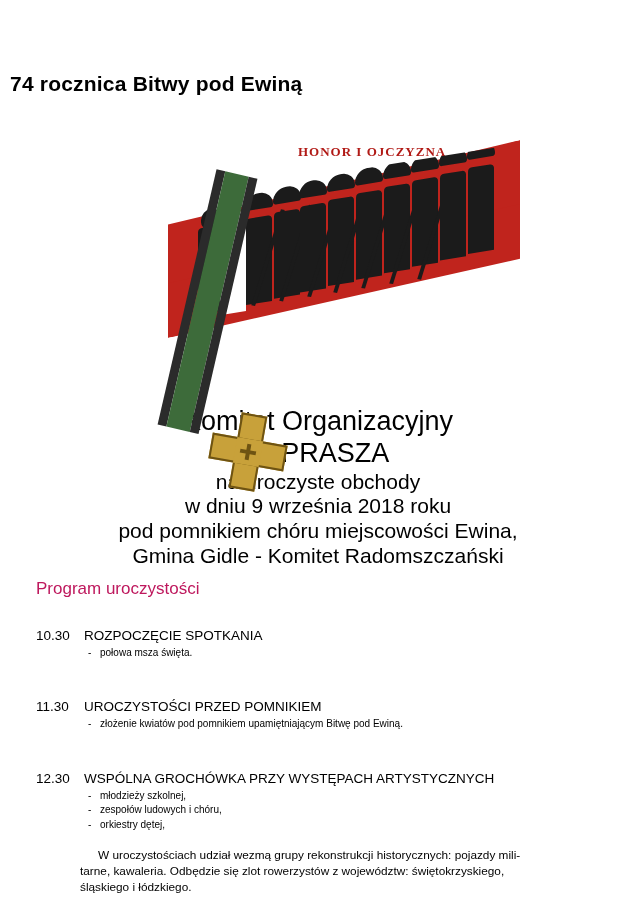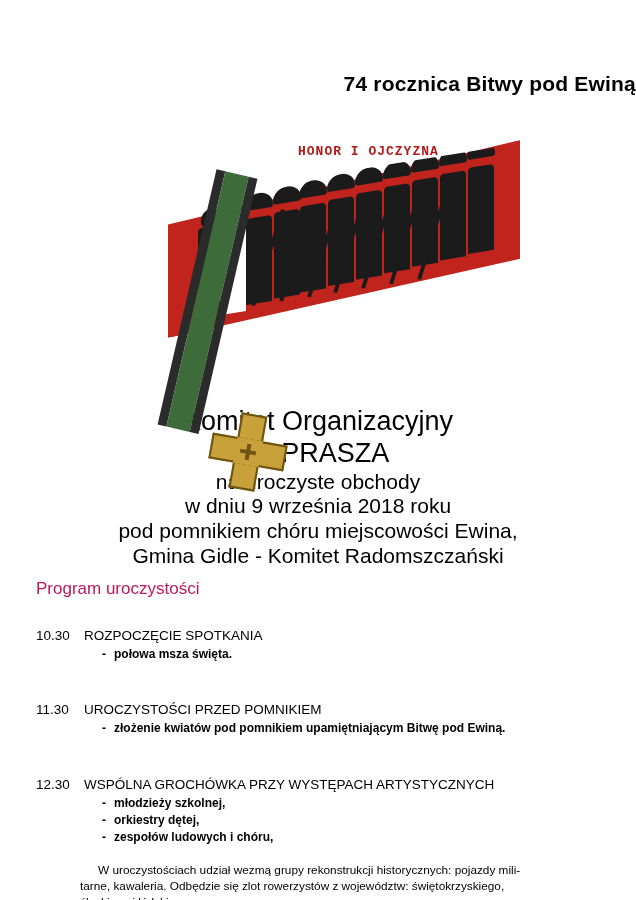--- a/index.html
+++ b/index.html
@@ -17,42 +17,42 @@
   }
 
   .page {
     position: relative;
     width: 636px;
     height: 900px;
     box-sizing: border-box;
   }
 
   .doc-title {
-    text-align: right;
+    text-align: left;
     font-weight: bold;
     font-size: 21px;
     letter-spacing: 0.2px;
     margin-top: 72px;
     margin-bottom: 0;
     margin-left: 10px;
   }
 
   
   .illustration {
     position: relative;
     width: 420px;
     height: 250px;
     margin: 40px auto 0 auto;
   }
 
   .banner-text {
     position: absolute;
     left: 190px;
     top: 8px;
-    font-family: Liberation Mono, monospace;
+    font-family: Liberation Serif, serif;
     font-weight: bold;
     font-size: 13px;
     letter-spacing: 1px;
     color: #b11a16;
     white-space: nowrap;
   }
 
   .red-band {
     position: absolute;
     left: 60px;
@@ -216,24 +216,23 @@
   .item-head {
     font-size: 13.5px;
     white-space: nowrap;
   }
   .item-head .time {
     display: inline-block;
     width: 48px;
     margin-top: 25px;
   }
   .bullets {
-    margin: 3px 0 0 66px;
-    font-size: 12px;
+    margin: 3px 0 0 52px;
+    font-size: 10px;
     line-height: 1.45;
-    font-weight: bold;
   }
   .bullets div {
     white-space: nowrap;
   }
   .bullets .dash {
     display: inline-block;
     width: 12px;
   }
 
   .note {
@@ -345,22 +344,22 @@
         <div><span class="dash">-</span><span>złożenie kwiatów pod pomnikiem upamiętniającym Bitwę pod Ewiną.</span></div>
       </div>
     </div>
 
     <div class="item">
       <div class="item-head">
         <span class="time">12.30</span><span>WSPÓLNA GROCHÓWKA PRZY WYSTĘPACH ARTYSTYCZNYCH</span>
       </div>
       <div class="bullets">
         <div><span class="dash">-</span><span>młodzieży szkolnej,</span></div>
+        <div><span class="dash">-</span><span>zespołów ludowych i chóru,</span></div>
         <div><span class="dash">-</span><span>orkiestry dętej,</span></div>
-        <div><span class="dash">-</span><span>zespołów ludowych i chóru,</span></div>
       </div>
     </div>
 
     <div class="note">
       <div class="indent">W uroczystościach udział wezmą grupy rekonstrukcji historycznych: pojazdy mili-</div>
       <div>tarne, kawaleria. Odbędzie się zlot rowerzystów z województw: świętokrzyskiego,</div>
       <div>śląskiego i łódzkiego.</div>
     </div>
   </div>
 

